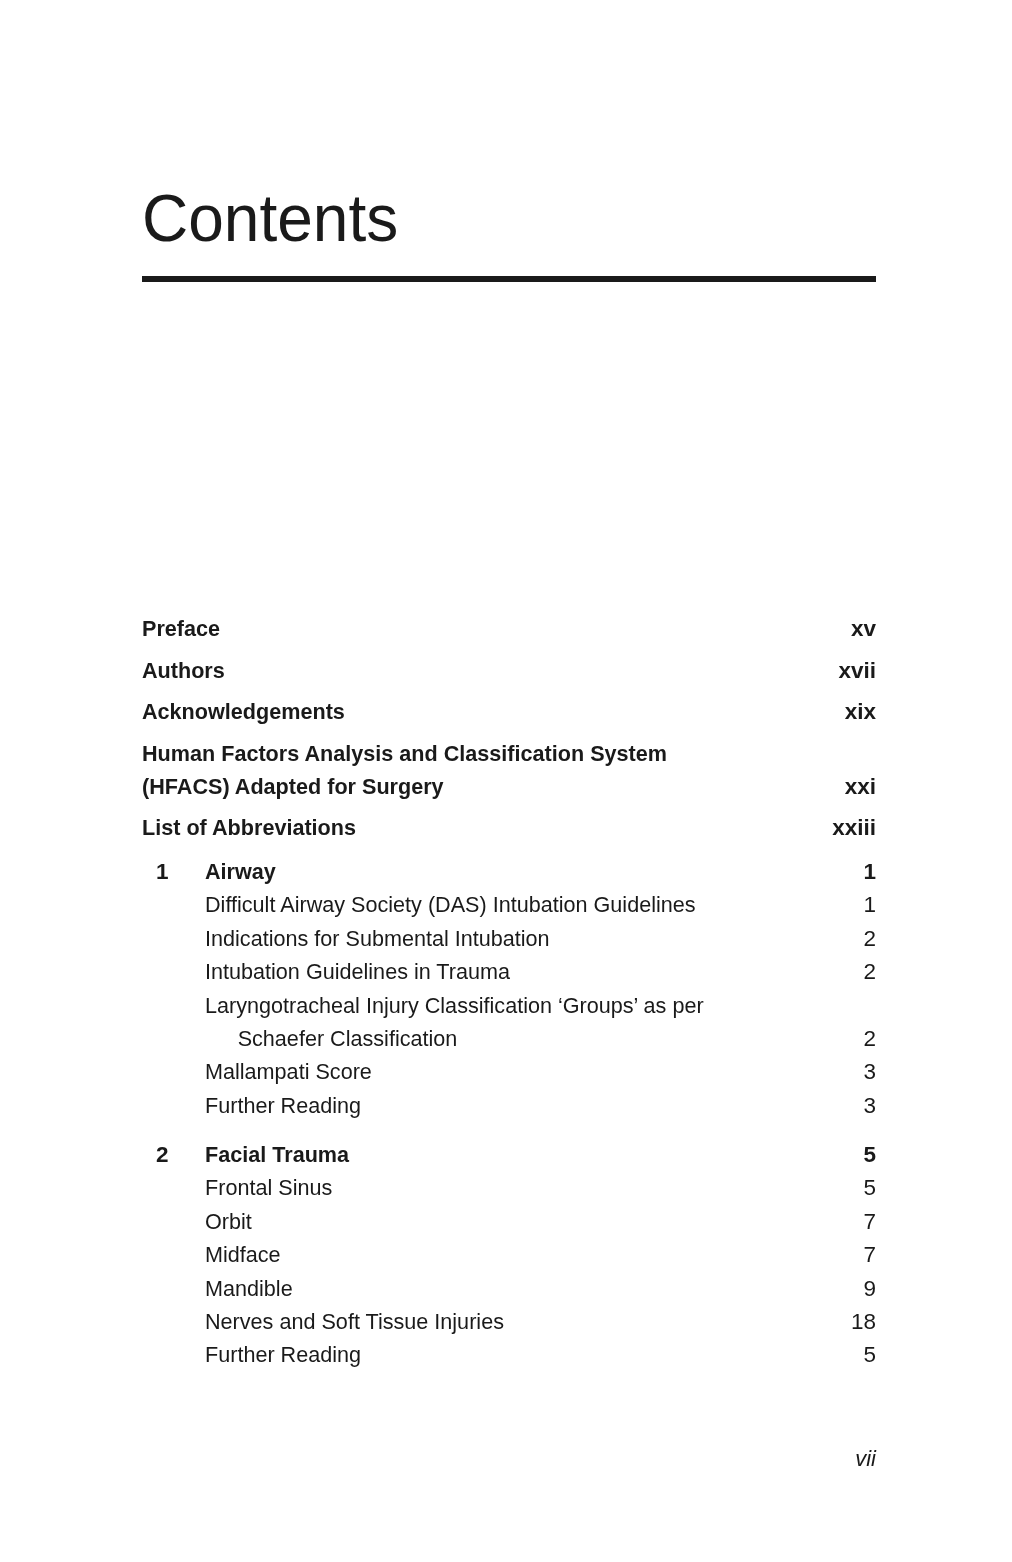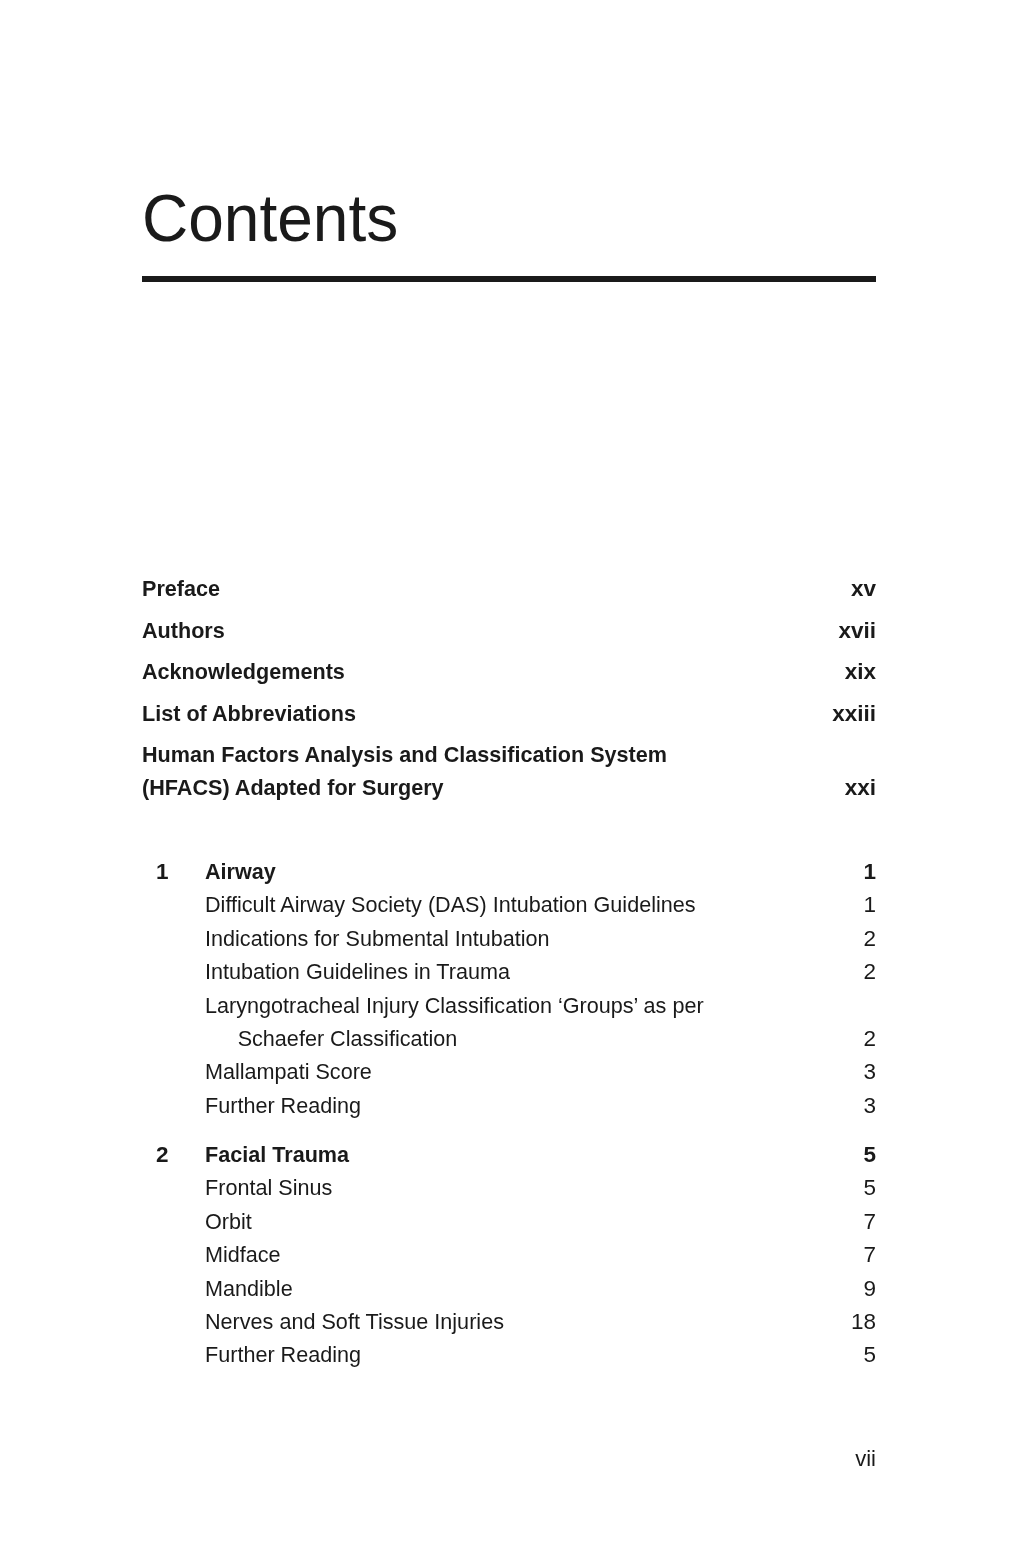--- a/index.html
+++ b/index.html
@@ -2,37 +2,37 @@
 <html><head>
 <meta charset="utf-8">
 <style>
   html, body { margin: 0; padding: 0; background: #ffffff; }
   body { width: 1012px; height: 1562px; position: relative; overflow: hidden;
          font-family: "Liberation Sans", "DejaVu Sans", sans-serif; color: #1a1a1a; }
   .title { position: absolute; left: 142px; top: 178px; font-size: 66px; font-weight: 400;
            letter-spacing: 0px; line-height: 80px; margin: 0; transform: scaleX(0.97); transform-origin: left; }
   .rule { position: absolute; left: 142px; top: 276px; width: 734px; height: 6px; background: #1a1a1a; }
   .toc { position: absolute; left: 142px; width: 734px; }
-  .front { top: 572px; }
+  .front { top: 612px; }
   .front .row { display: flex; justify-content: space-between; align-items: flex-end;
                 font-weight: 700; font-size: 22.5px; line-height: 33px; margin-bottom: 8.5px; }
   .front .row .label { transform: scaleX(0.96); transform-origin: left; display: inline-block; }
   .front .row .pg { font-weight: 700; }
   .chapter { }
   .ch1 { top: 855px; }
   .ch2 { top: 1138px; }
   .chrow { display: flex; align-items: flex-end; font-size: 22.5px; line-height: 33.4px; }
   .chrow .num { width: 63px; padding-left: 14px; box-sizing: border-box; }
   .chrow .label { flex: 1; transform: scaleX(0.96); transform-origin: left; }
   .chrow .pg { text-align: right; min-width: 40px; }
   .chrow.head { font-weight: 700; }
   .chrow.sub { font-weight: 400; }
   .chrow.sub .label { padding-left: 0; }
   .chrow.sub .label .cont { display: block; padding-left: 34px; }
-  .folio { position: absolute; right: 136px; top: 1446px; font-size: 22px; }
+  .folio { position: absolute; right: 136px; top: 1446px; font-size: 22px; font-style: italic; }
 </style>
 </head>
 <body>
 
 <h1 class="title">Contents</h1>
 <div class="rule"></div>
 
 <div class="toc front">
   <div class="row">
     <span class="label">Preface</span>
@@ -40,29 +40,29 @@
   </div>
   <div class="row">
     <span class="label">Authors</span>
     <span class="pg">xvii</span>
   </div>
   <div class="row">
     <span class="label">Acknowledgements</span>
     <span class="pg">xix</span>
   </div>
   <div class="row">
-    <span class="label">List of Abbreviations</span>
-    <span class="pg">xxiii</span>
-  </div>
-  <div class="row">
     <span class="label">
       <span style="display:block">Human Factors Analysis and Classification System</span>
       <span style="display:block">(HFACS) Adapted for Surgery</span>
     </span>
     <span class="pg">xxi</span>
+  </div>
+  <div class="row">
+    <span class="label">List of Abbreviations</span>
+    <span class="pg">xxiii</span>
   </div>
 </div>
 
 <div class="toc chapter ch1">
   <div class="chrow head">
     <span class="num">1</span>
     <span class="label">Airway</span>
     <span class="pg">1</span>
   </div>
   <div class="chrow sub">

